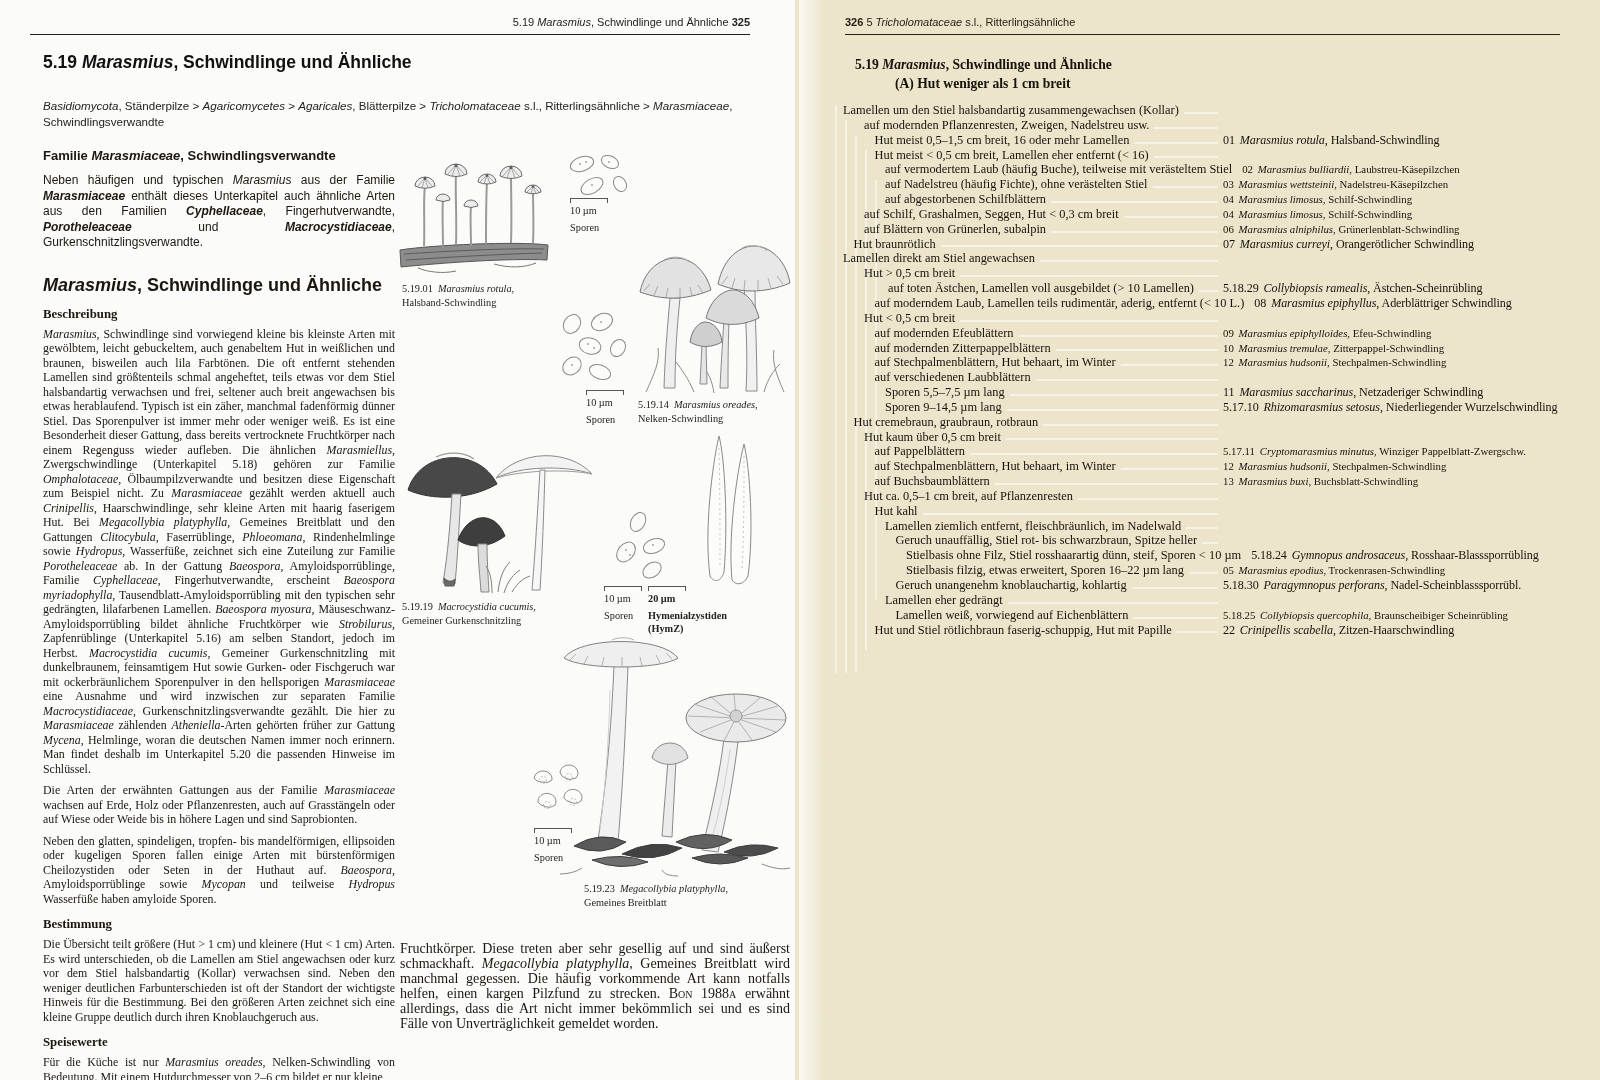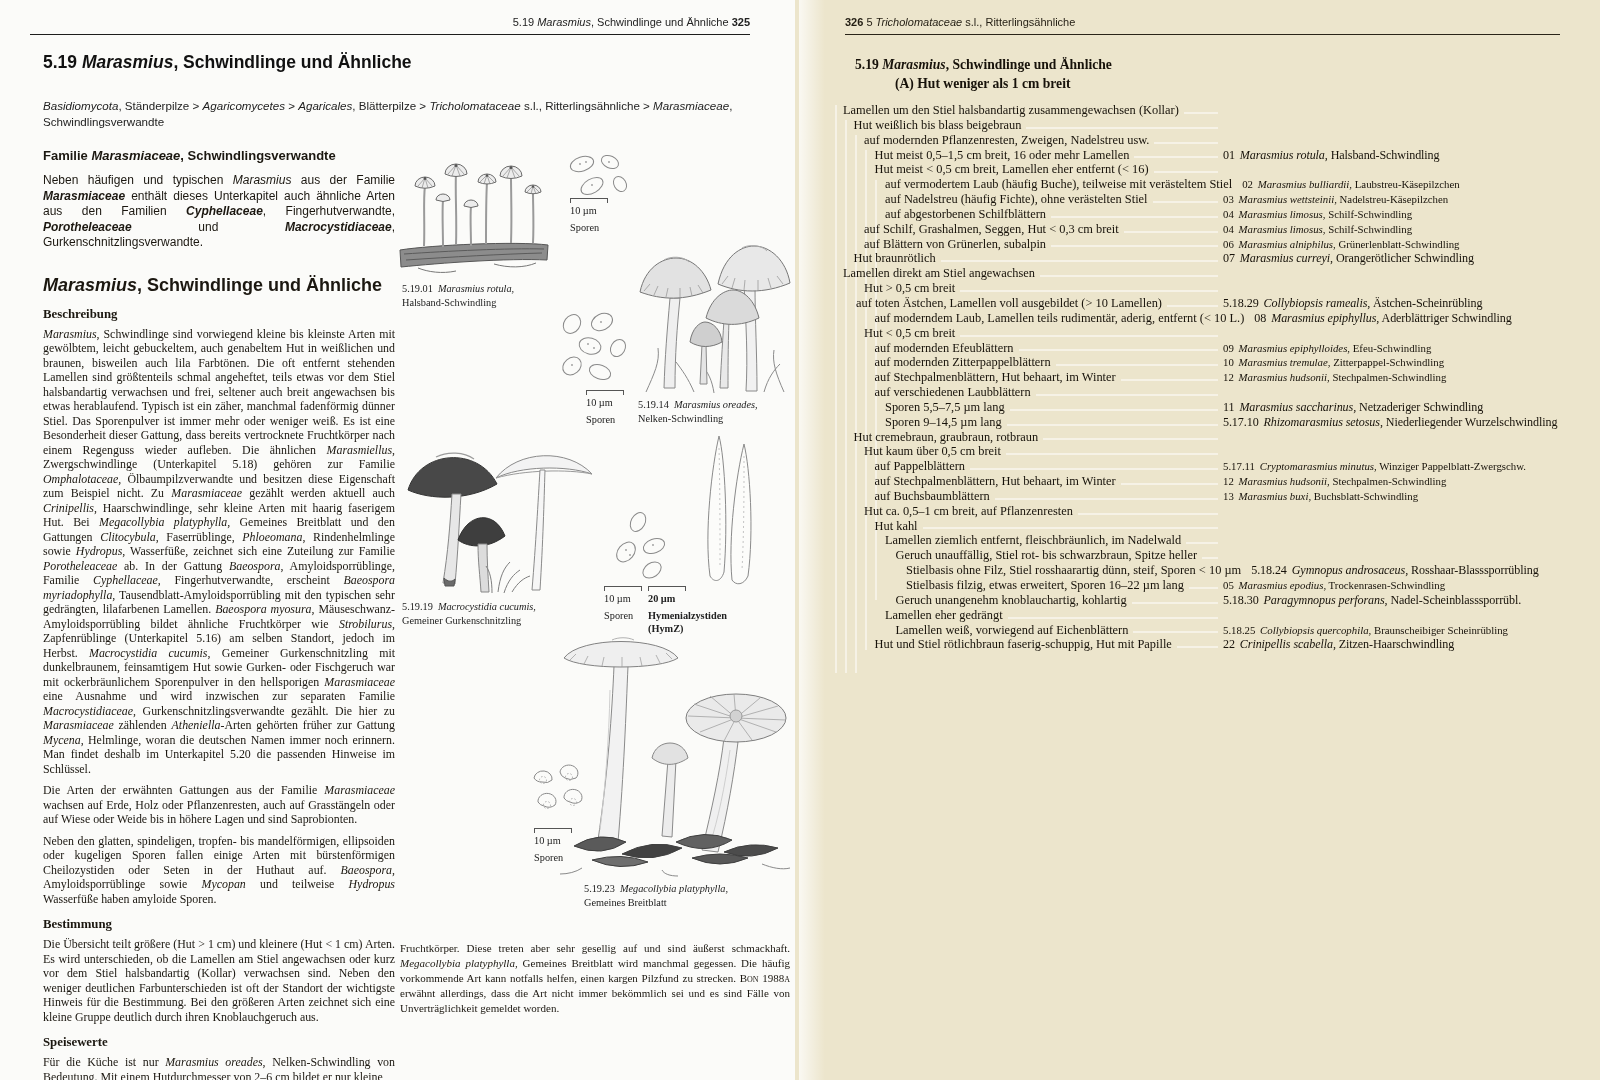--- a/index.html
+++ b/index.html
@@ -32,21 +32,21 @@
   .hserif{font-weight:bold;font-size:12.8px;margin:11px 0 5px 0;}
   .pserif{font-size:11.9px;line-height:14.5px;text-align:justify;margin:0 0 7px 0;}
 
   
   .fig{position:absolute;}
   .figcap{position:absolute;font-size:10.3px;line-height:13.5px;color:#222;}
   .figcap .num{margin-right:5px;}
   .scaleblk{position:absolute;font-size:10.3px;line-height:13px;color:#222;}
   .scalebar{width:36px;height:4px;border-top:1px solid #555;border-left:1px solid #555;
        border-right:1px solid #555;margin-bottom:1px;}
-  .cont-para{position:absolute;left:400px;top:941px;width:390px;font-size:11px;
+  .cont-para{position:absolute;left:400px;top:941px;width:390px;font-size:14px;
        line-height:15px;text-align:justify;}
   svg{display:block;}
 
   
   .rp-header{position:absolute;left:845px;top:16px;width:715px;
        font-family:"Liberation Sans",sans-serif;font-size:11px;color:#221d12;
        padding-bottom:6px;border-bottom:1.6px solid #2a2418;}
   .rp-title{position:absolute;left:855px;top:55px;font-weight:bold;font-size:13.6px;
        line-height:19px;color:#17120a;}
   .rp-title .l2{padding-left:40px;}
@@ -353,25 +353,20 @@
   <div class="guide" style="left:70px;top:150px;height:500px;"></div>
   <div class="guide" style="left:80px;top:180px;height:420px;"></div>
 
   <div class="key-wrap" style="left:48px;">
       <div class="krow">
         <div class="ktext" style="margin-left: 0px;">Lamellen um den Stiel halsbandartig zusammengewachsen (Kollar)</div>
         <div class="kleader"></div>
         <div class="kref"></div>
       </div>
       <div class="krow">
-        <div class="ktext" style="margin-left: 10.5px;">Hut weißlich bis blass beigebraun</div>
-        <div class="kleader"></div>
-        <div class="kref"></div>
-      </div>
-      <div class="krow">
         <div class="ktext" style="margin-left: 21px;">auf modernden Pflanzenresten, Zweigen, Nadelstreu usw.</div>
         <div class="kleader"></div>
         <div class="kref"></div>
       </div>
       <div class="krow">
         <div class="ktext" style="margin-left: 31.5px;">Hut meist 0,5–1,5 cm breit, 16 oder mehr Lamellen</div>
         <div class="kleader"></div>
         <div class="kref lg"><span class="rn">01</span><span class="it"> Marasmius rotula</span><span>, Halsband-Schwindling</span></div>
       </div>
       <div class="krow">
@@ -413,21 +408,21 @@
         <div class="ktext" style="margin-left: 0px;">Lamellen direkt am Stiel angewachsen</div>
         <div class="kleader"></div>
         <div class="kref"></div>
       </div>
       <div class="krow">
         <div class="ktext" style="margin-left: 21px;">Hut &gt; 0,5 cm breit</div>
         <div class="kleader"></div>
         <div class="kref"></div>
       </div>
       <div class="krow">
-        <div class="ktext" style="margin-left: 13px;">auf toten Ästchen, Lamellen voll ausgebildet (&gt; 10 Lamellen)</div>
+        <div class="ktext" style="margin-left: 45px;">auf toten Ästchen, Lamellen voll ausgebildet (&gt; 10 Lamellen)</div>
         <div class="kleader"></div>
         <div class="kref lg"><span class="rn">5.18.29</span><span class="it"> Collybiopsis ramealis</span><span>, Ästchen-Scheinrübling</span></div>
       </div>
       <div class="krow">
         <div class="ktext" style="margin-left: 31.5px;">auf moderndem Laub, Lamellen teils rudimentär, aderig, entfernt (&lt; 10 L.)</div>
         <div class="kleader"></div>
         <div class="kref lg"><span class="rn">08</span><span class="it"> Marasmius epiphyllus</span><span>, Aderblättriger Schwindling</span></div>
       </div>
       <div class="krow">
         <div class="ktext" style="margin-left: 21px;">Hut &lt; 0,5 cm breit</div>

